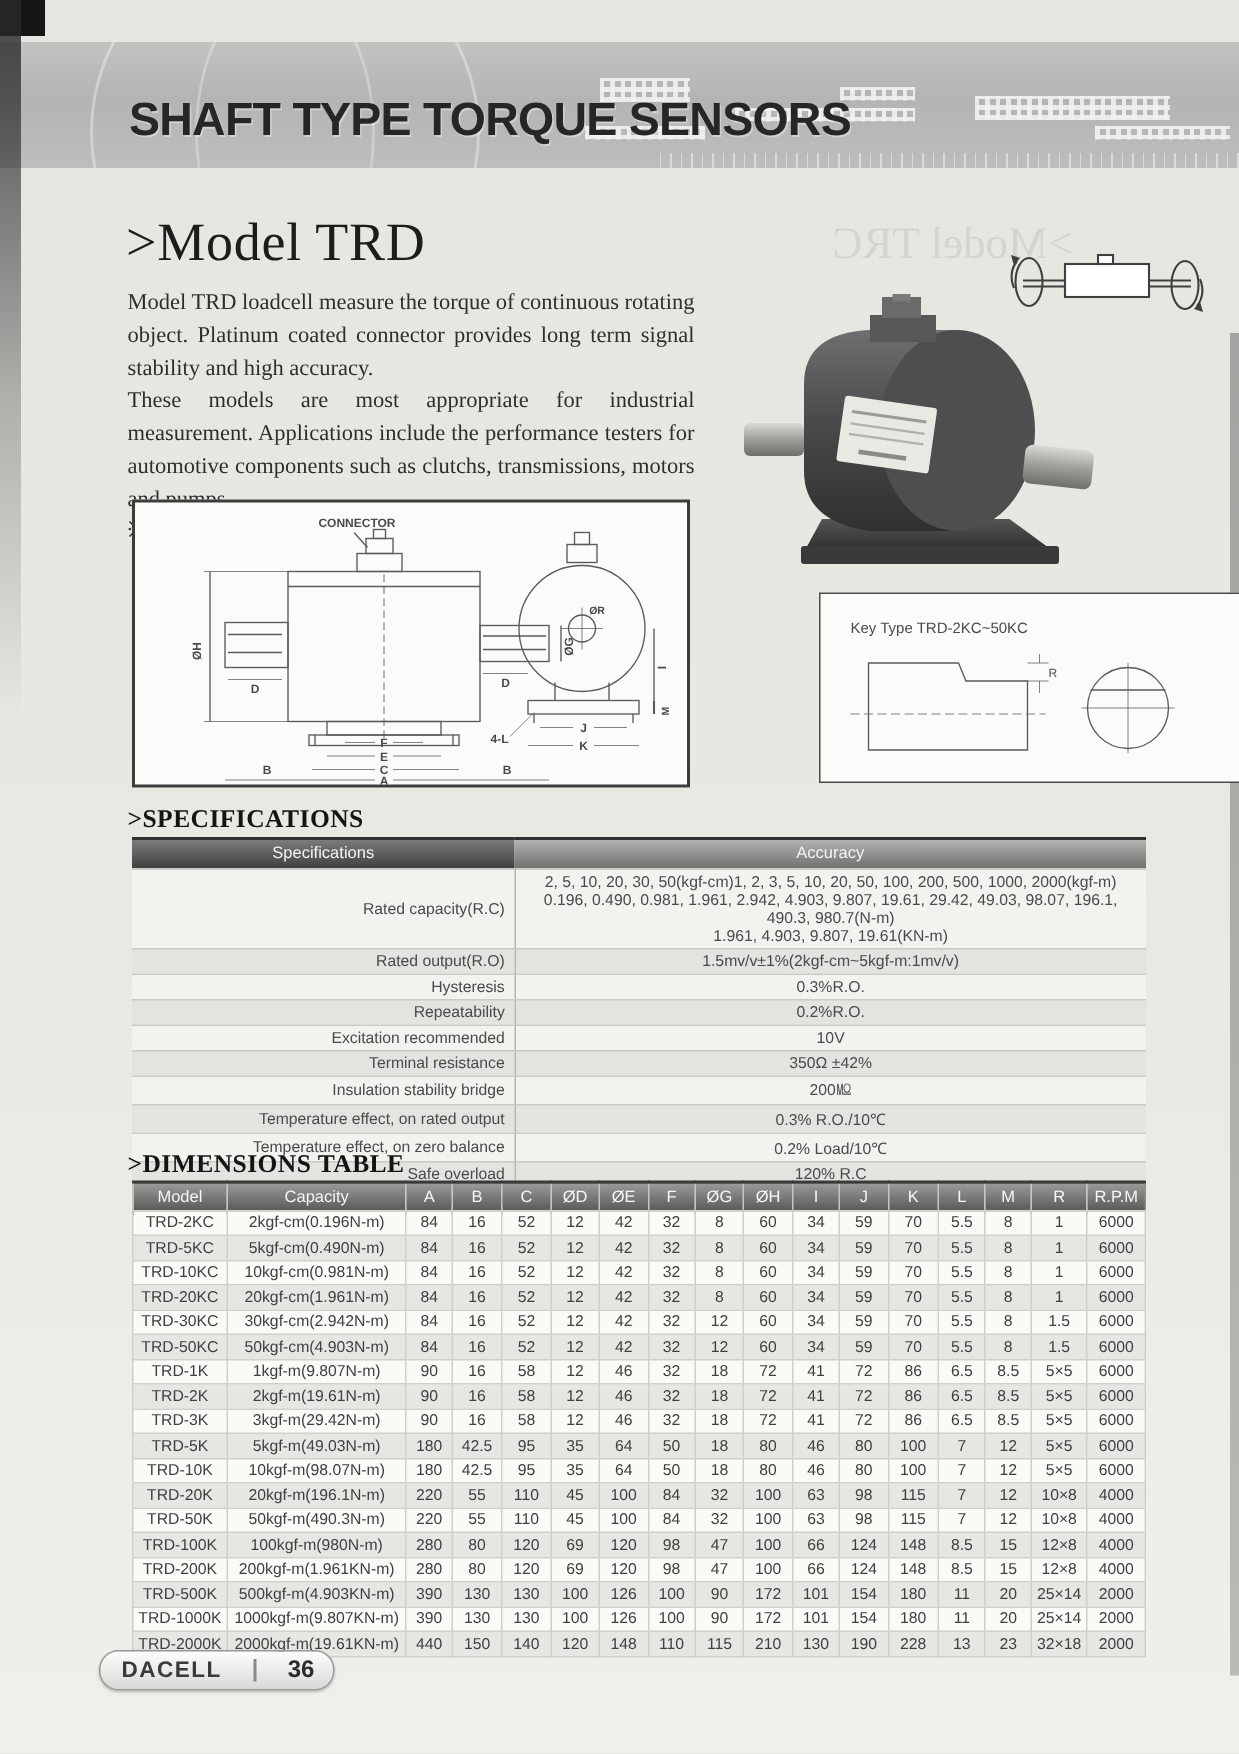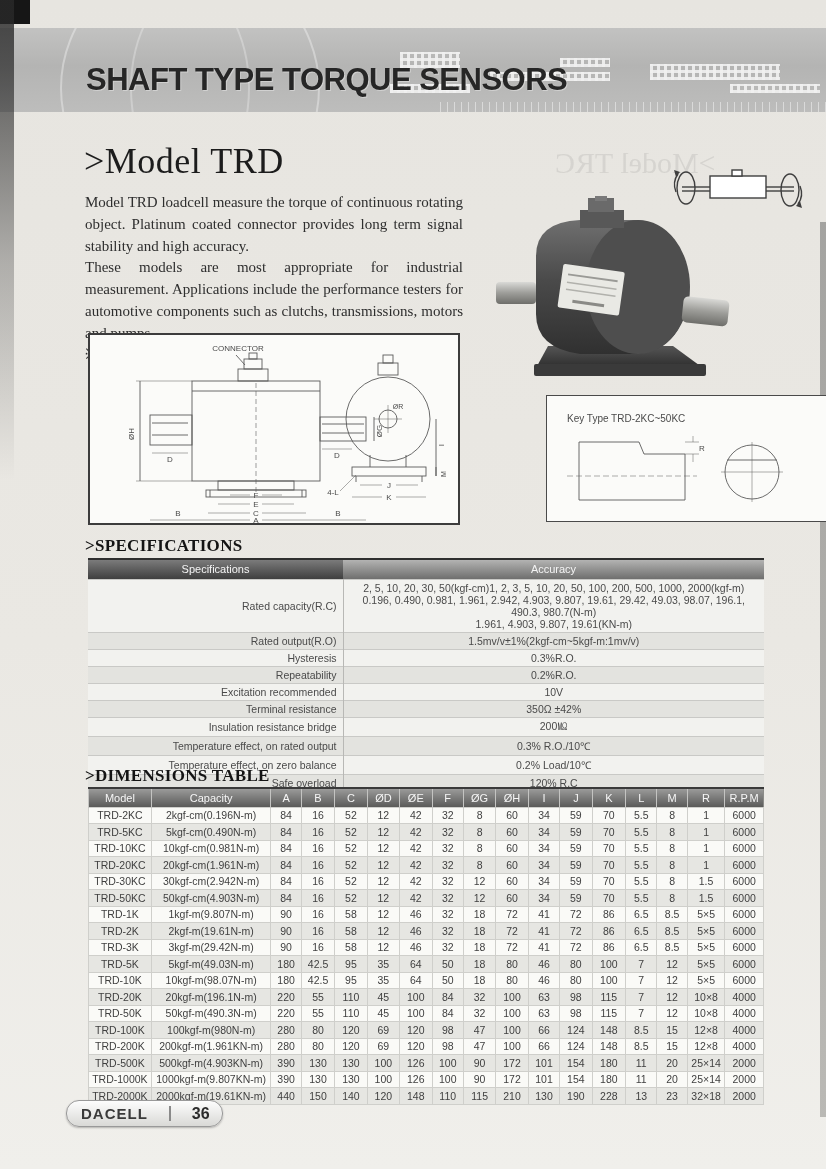--- a/index.html
+++ b/index.html
@@ -46,21 +46,21 @@
   .ghost-heading { position:absolute; left:555px; top:146px; font-family:"Liberation Serif",serif;
     font-size:30px; color:rgba(60,60,60,.10); transform:scaleX(-1); }
 
   
   .rot-icon { position:absolute; left:668px; top:158px; }
   
   .photo { position:absolute; left:488px; top:196px; }
 
   
   .draw-box { position:absolute; left:88px; top:333px; width:372px; height:192px;
-    background:#fbfbf9; border:2px solid #3c3c3c; }
+    background:#fbfbf9; border:2px solid #3c3c3c;font-weight:bold; }
   .key-box { position:absolute; left:502px; top:395px; width:286px; height:127px;
     background:#fbfbf9; border:1px solid #4a4a4a;margin-left:44px; }
   svg text { font-family:"Liberation Sans",sans-serif; fill:#4a4a4a; }
 
   
   .section-heading { position:absolute; font-family:"Liberation Serif",serif; font-weight:700;
     font-size:17px; color:#141414; letter-spacing:.3px; }
   .spec-heading { left:85px; top:536px; }
   .dim-heading  { left:85px; top:766px; }
   .unit-label { position:absolute; right:62px; top:768px; font-size:13px; color:#3a3a3a;margin-top:26px; }
@@ -320,21 +320,21 @@
         </tr>
         <tr>
           <td>Excitation recommended</td>
           <td>10V</td>
         </tr>
         <tr>
           <td>Terminal resistance</td>
           <td>350Ω ±42%</td>
         </tr>
         <tr>
-          <td>Insulation resistance bridge</td>
+          <td>Insulation stability bridge</td>
           <td>200㏁</td>
         </tr>
         <tr>
           <td>Temperature effect, on rated output</td>
           <td>0.3% R.O./10℃</td>
         </tr>
         <tr>
           <td>Temperature effect, on zero balance</td>
           <td>0.2% Load/10℃</td>
         </tr>

